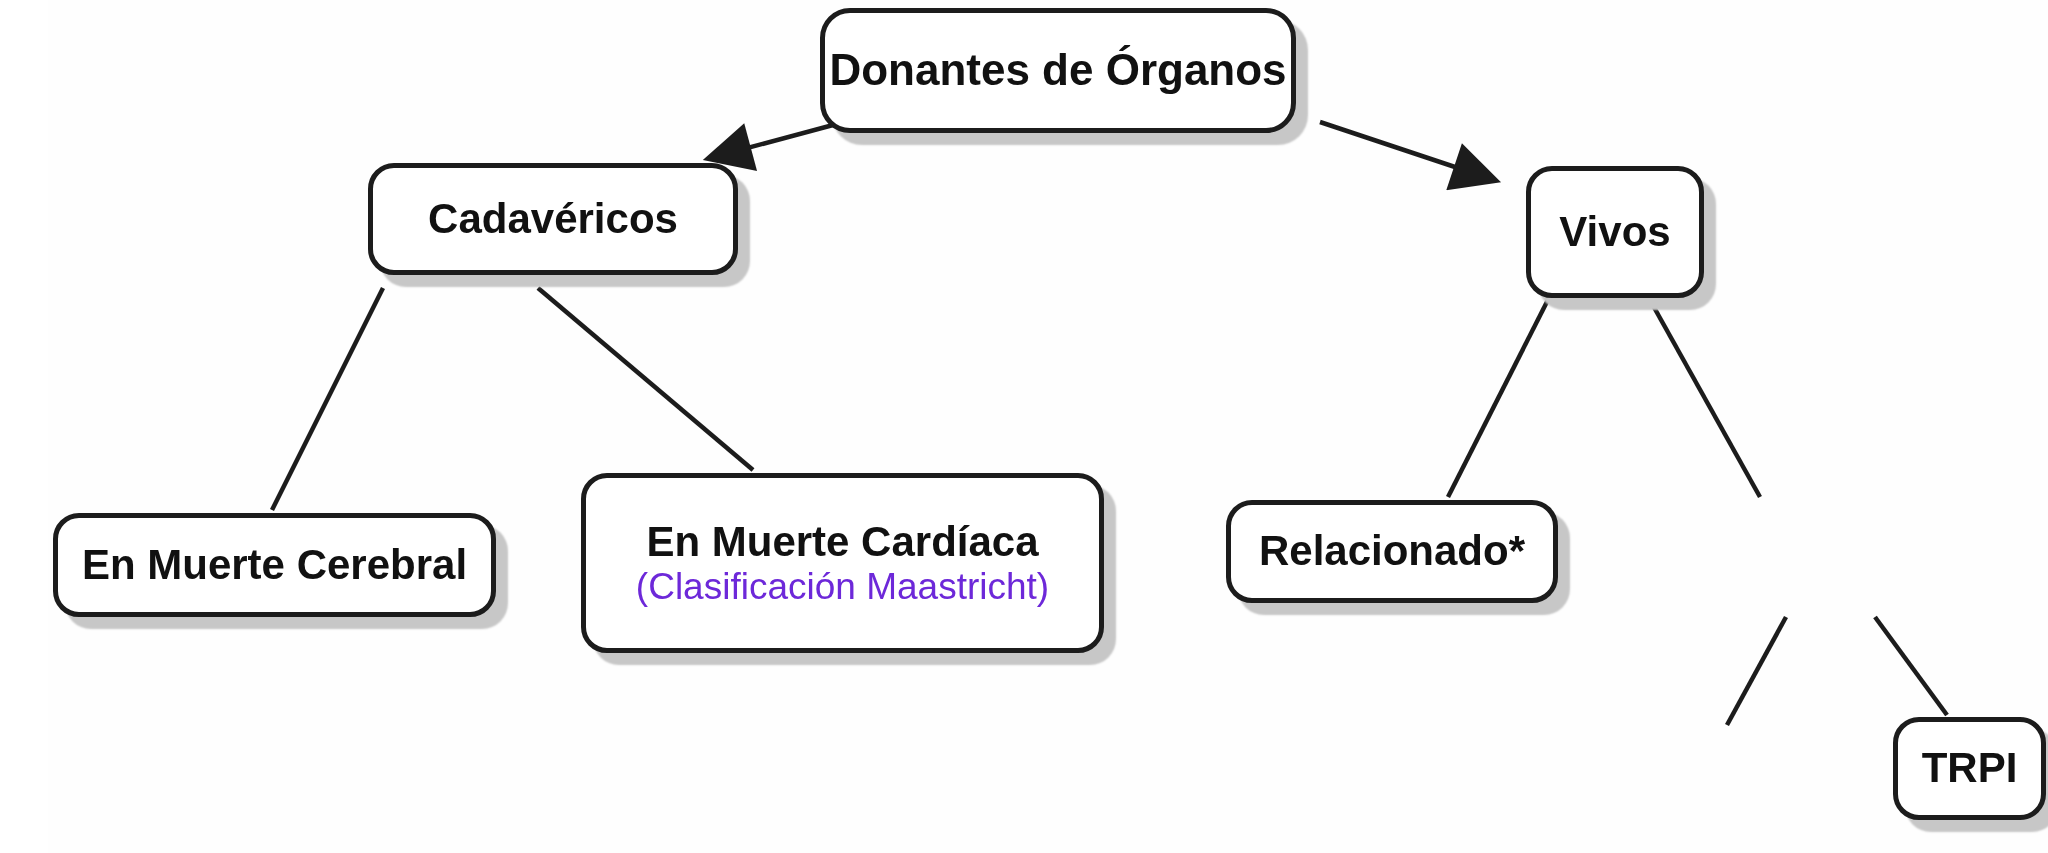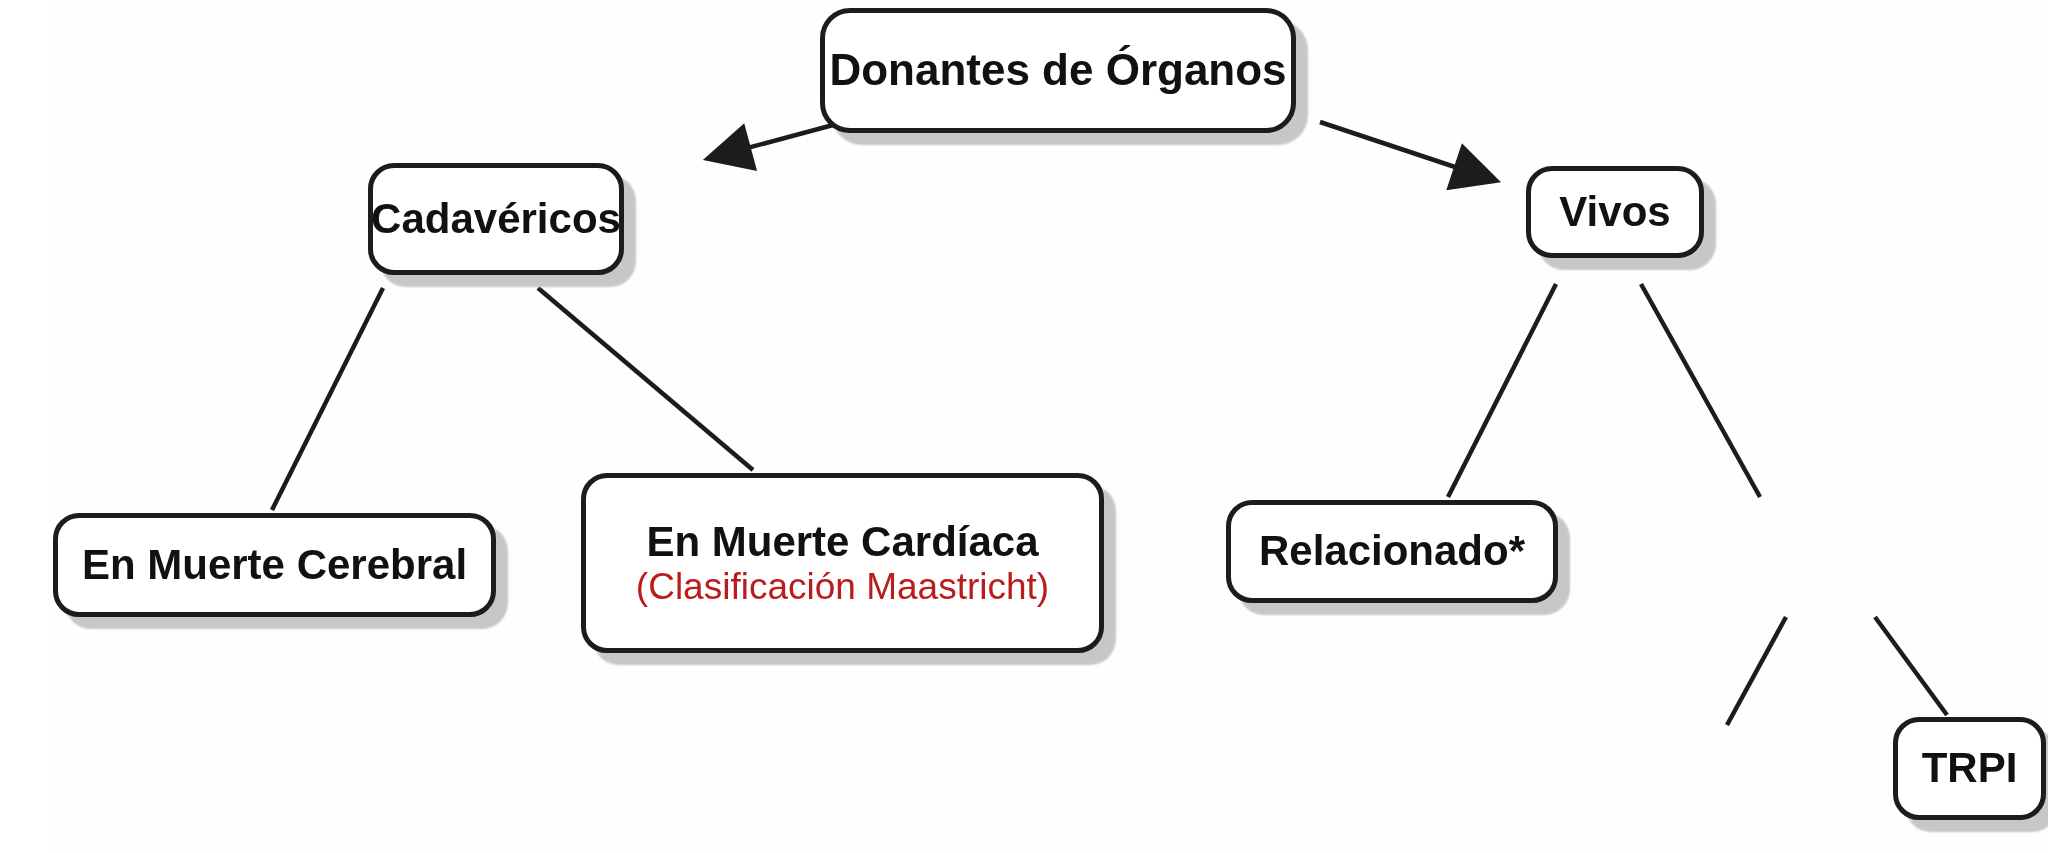--- a/index.html
+++ b/index.html
@@ -33,26 +33,26 @@
     text-align: center;
     color: #111111;
     font-weight: bold;
     font-size: 42px;
     line-height: 1.15;
     white-space: nowrap;
   }
   .node .sublabel {
     font-weight: normal;
     font-size: 37px;
-    color: #b91c1c;
+    color: #6d28d9;
   }
   
   #n-root            { left: 772px;  top: 8px;   width: 476px; height: 125px; font-size: 44px; border-radius: 30px; }
-  #n-cadavericos     { left: 320px;  top: 163px; width: 256px; height: 112px; }
-  #n-vivos           { left: 1478px; top: 166px; width: 178px; height: 92px; }
+  #n-cadavericos     { left: 320px;  top: 163px; width: 370px; height: 112px; }
+  #n-vivos           { left: 1478px; top: 166px; width: 178px; height: 132px; }
   #n-muerte-cerebral { left: 5px;    top: 513px; width: 443px; height: 104px; }
   #n-muerte-cardiaca { left: 533px;  top: 473px; width: 523px; height: 180px; }
   #n-relacionado     { left: 1178px; top: 500px; width: 332px; height: 103px; align-items: center; }
   #n-no-relacionado  { left: 1585px; top: 500px; width: 380px; height: 103px; }
   #n-altruista       { left: 1533px; top: 727px; width: 225px; height: 103px; }
   #n-trpi            { left: 1845px; top: 717px; width: 153px; height: 103px; }
 </style>
 </head>
 <body>
 

